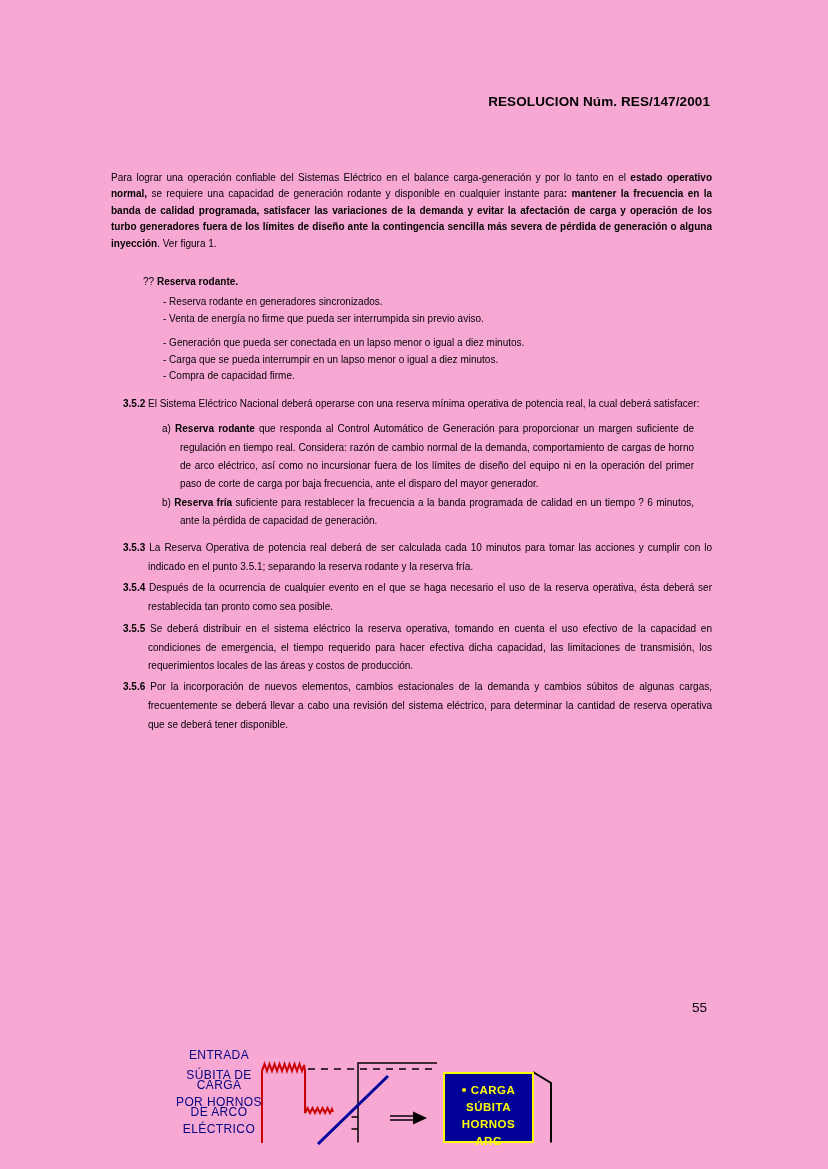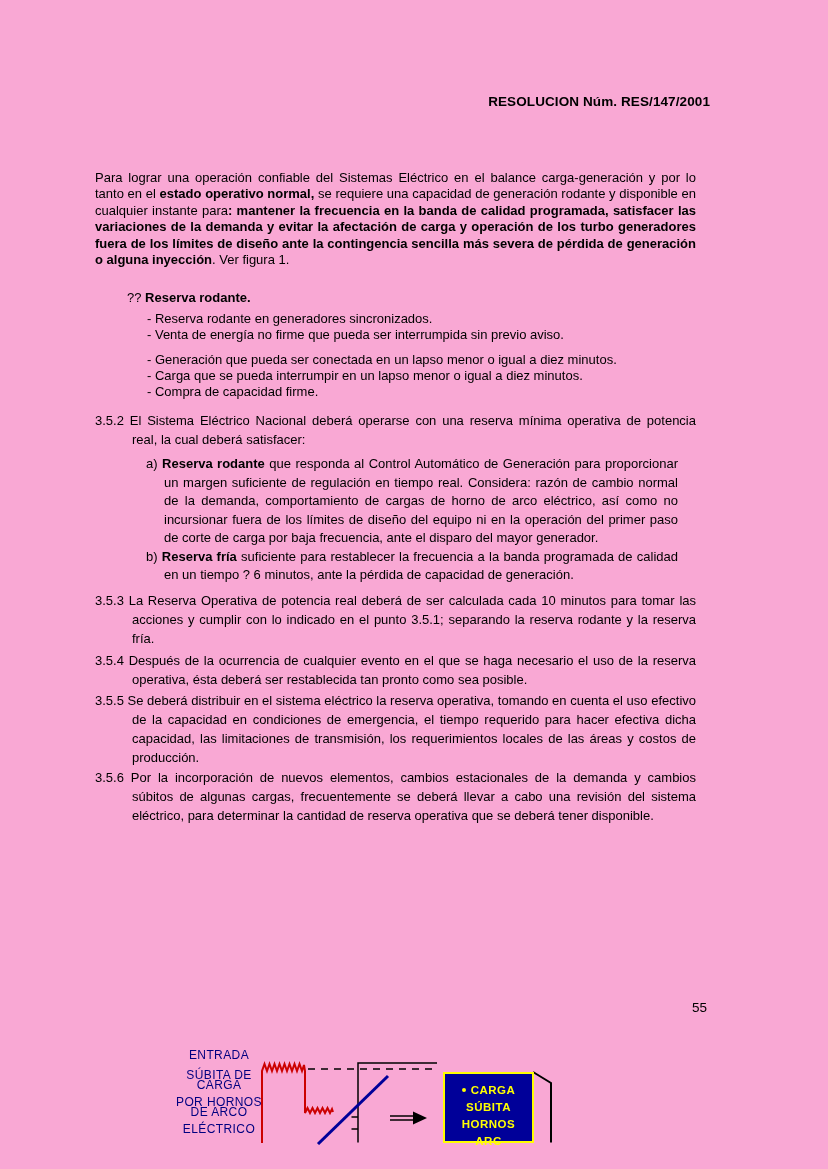--- a/index.html
+++ b/index.html
@@ -22,39 +22,39 @@
     color:#000;
   }
   .doc-header{
     position:absolute;
     top:94px;right:118px;
     font-size:13.5px;font-weight:bold;
     letter-spacing:0.1px;
   }
   .doc-body{
     position:absolute;
-    top:168px;left:95px;
+    top:168px;left:111px;
     width:601px;
-    font-size:13px;
+    font-size:10px;
     line-height:16.4px;
   }
   .para{ text-align:justify; }
   .intro{ margin-top:2px; margin-bottom:22px; }
   .reserve-line{ padding-left:39px; margin-bottom:8px; }
   .bullet-head{ padding-left:32px; margin-bottom:4px; }
   .bullet-items{ padding-left:52px; }
   .bullet-items .bi{ text-align:left; }
   .gap8{ margin-bottom:8px; }
   .gap5{ margin-bottom:5px; }
   .gap11{ margin-bottom:11px; }
   .sec{
     padding-left:37px; text-indent:-37px;
     text-align:justify; line-height:18.8px;
   }
-  .sec .num{ font-weight:normal; }
+  .sec .num{ font-weight:bold;margin-left:12px; }
   .alpha{
     margin-left:51px;
     padding-left:18px; text-indent:-18px;
     width:532px;
     text-align:justify; line-height:18.4px;
   } .mb6{margin-bottom:6px;} .mb0{margin-bottom:0;}
   .mb8{margin-bottom:8px;} .mb3{margin-bottom:3px;} .mb2{margin-bottom:2px;}
   .page-number{
     position:absolute; top:1000px; left:692px;
     font-size:13.5px;

